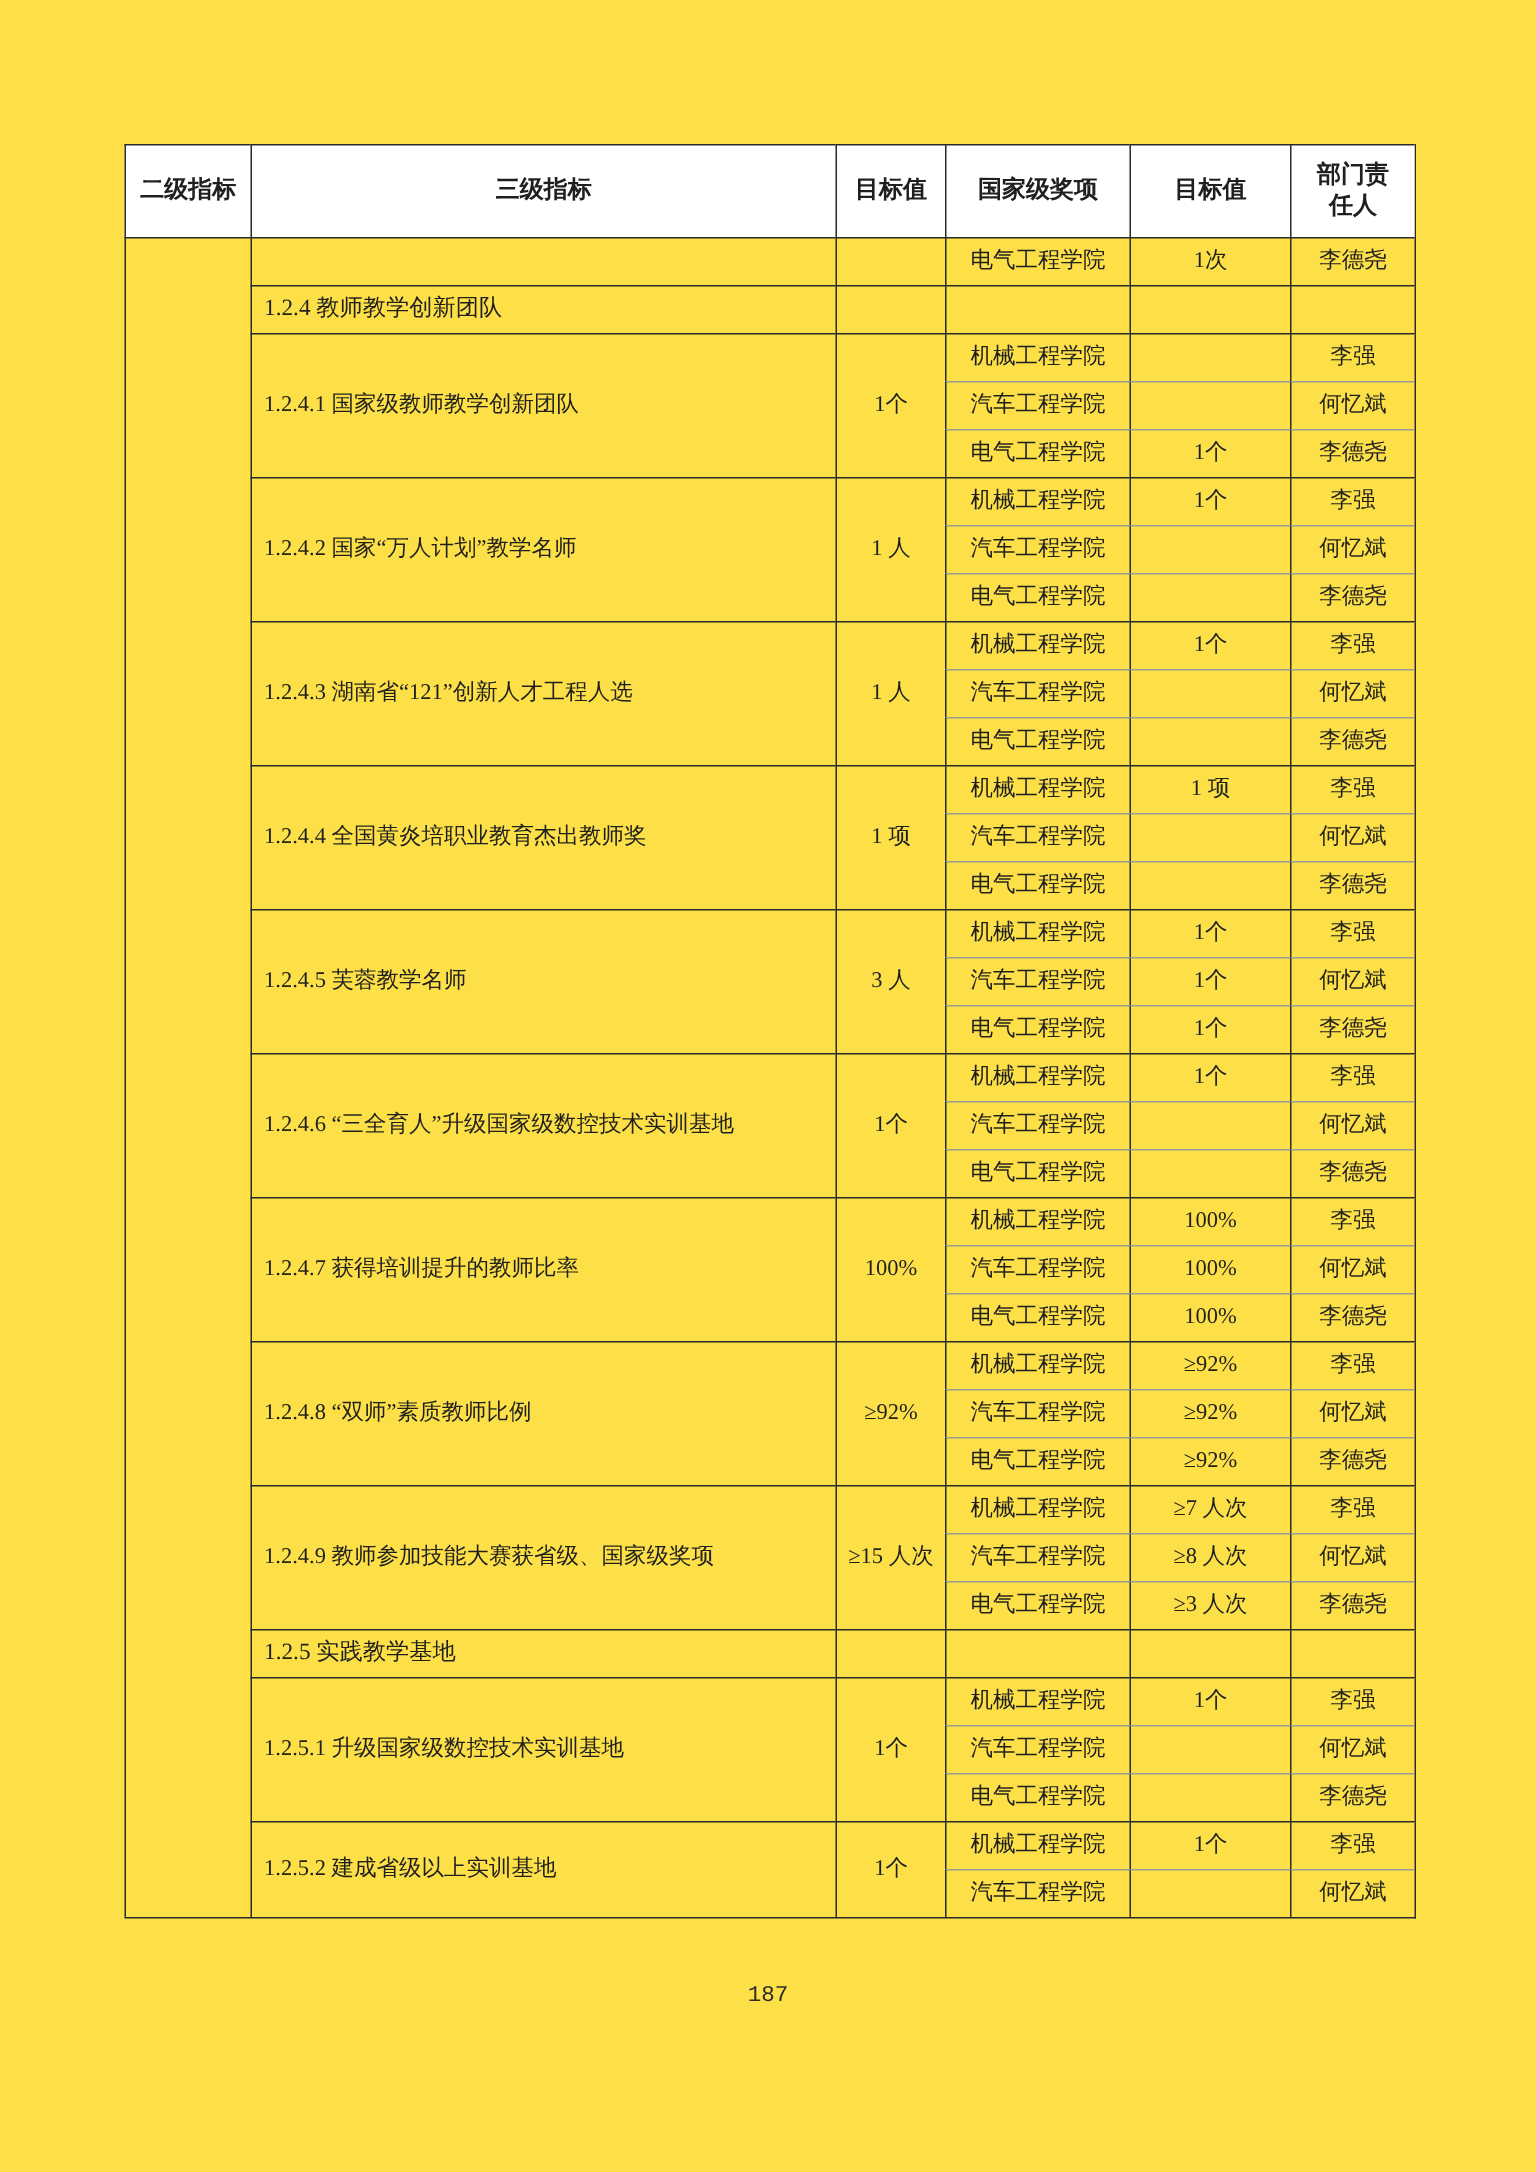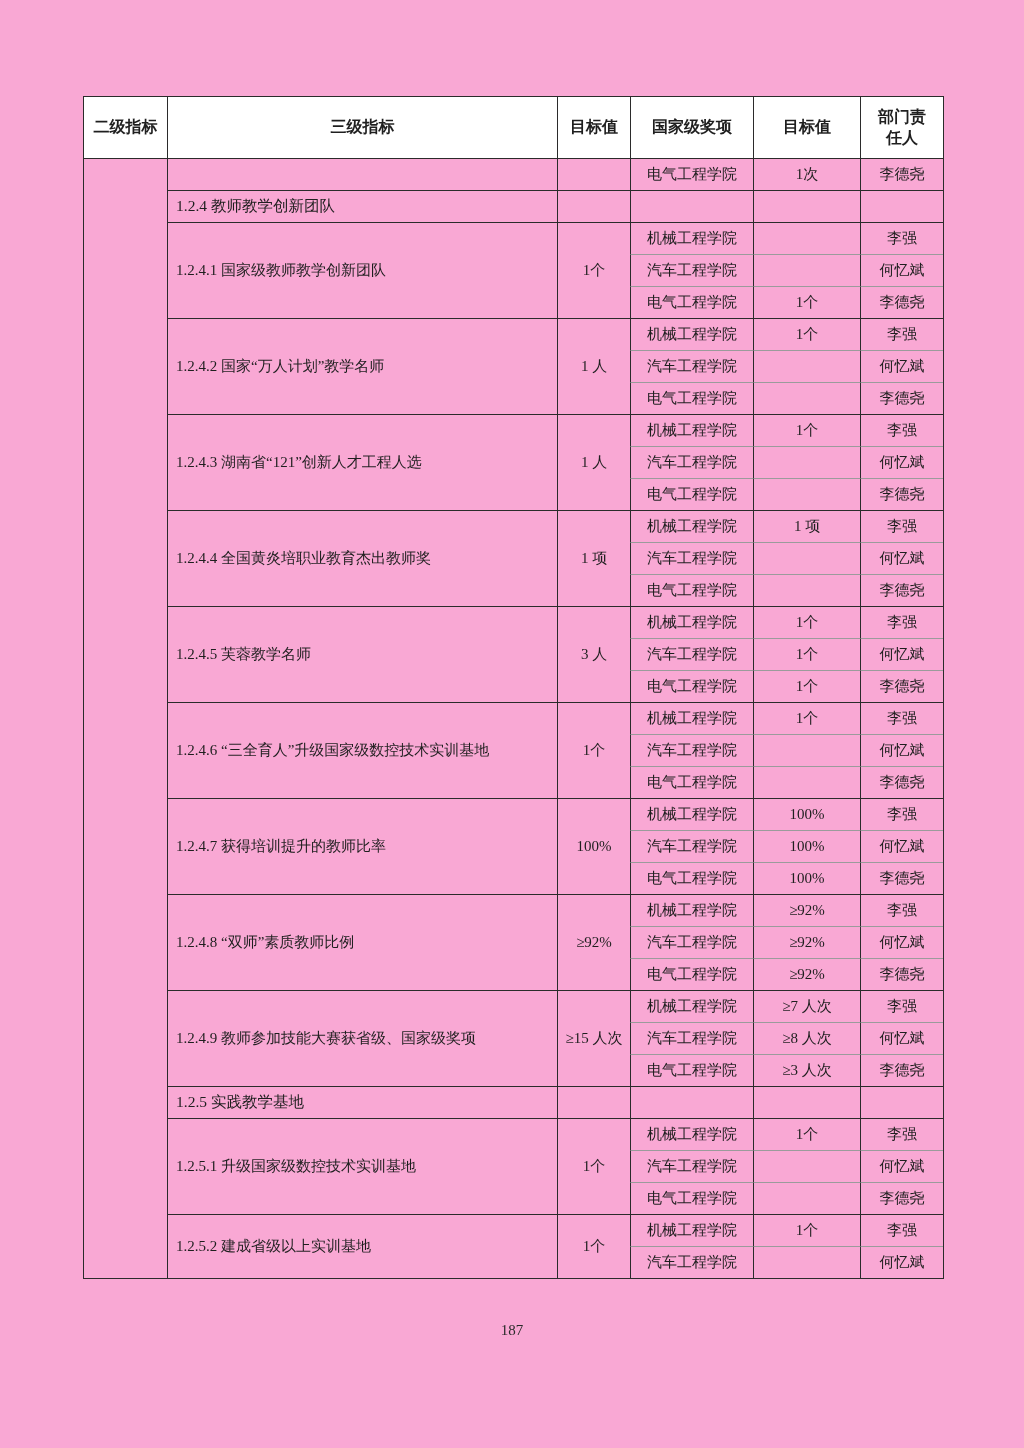--- a/index.html
+++ b/index.html
@@ -12,21 +12,21 @@
     height: 1448px;
     position: relative;
     font-family: "Liberation Serif", "DejaVu Serif", serif;
     color: #1f1f1f;
   }
   .sheet {
     position: absolute;
     left: 0; top: 0;
     width: 1024px;
     height: 1448px;
-    background: #f9a8d4;
+    background: #fde047;
   }
   table.indicator-table {
     position: absolute;
     left: 83px;
     top: 96px;
     width: 860px;
     border-collapse: separate;
     border-spacing: 0;
     table-layout: fixed;
     border-right: 1px solid #2b2b2b;
@@ -62,20 +62,21 @@
   }
   tr.sub td { border-top-color: #9b9b9b; }
   .page-number {
     position: absolute;
     left: 0;
     top: 1322px;
     width: 1024px;
     text-align: center;
     font-size: 15px;
     color: #2b2b2b;
+    font-family: Liberation Mono, monospace;
   }
 </style>
 </head>
 <body>
 
 <div class="sheet">
 
 <table class="indicator-table">
   <colgroup>
     <col style="width:84px">

